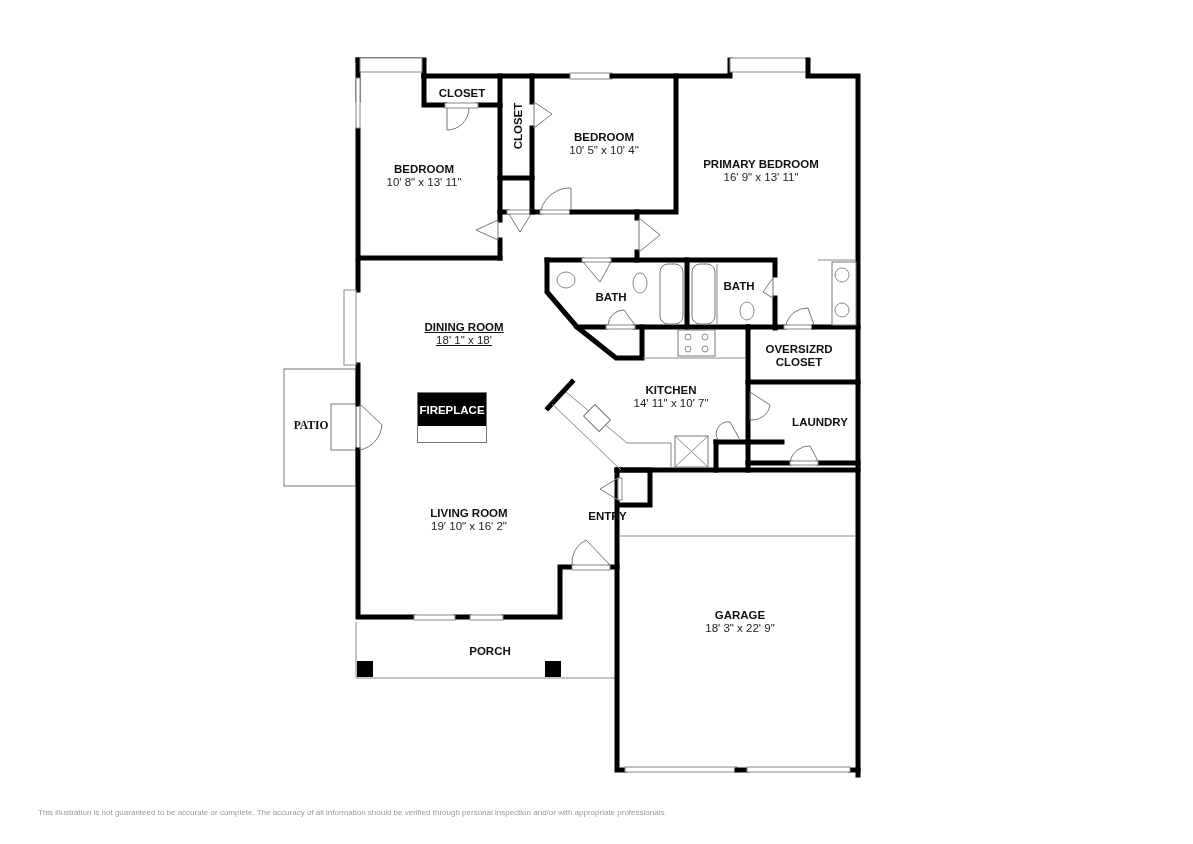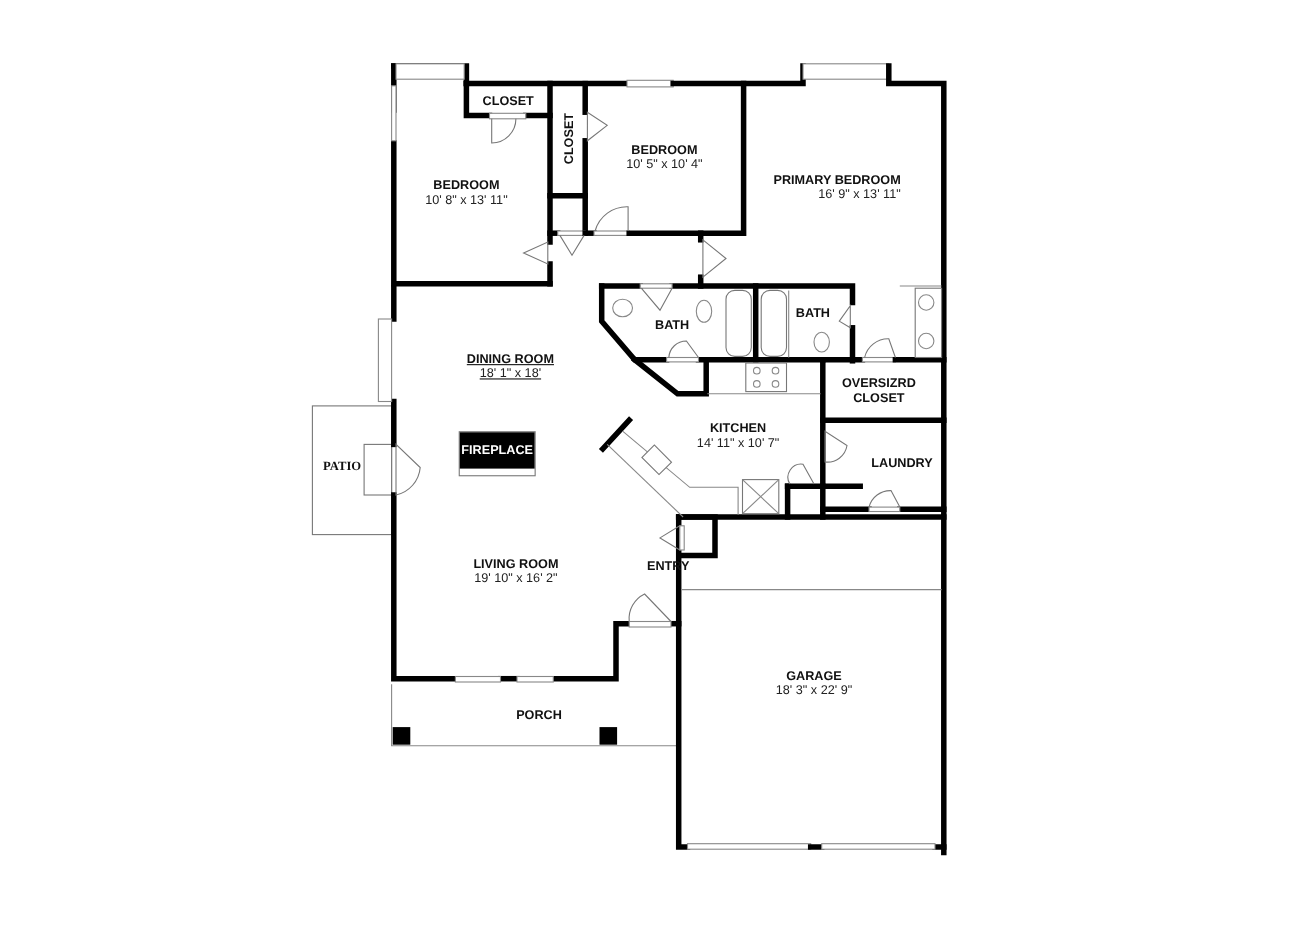--- a/index.html
+++ b/index.html
@@ -7,21 +7,21 @@
   #plan { position: absolute; left: 0; top: 0; }
   .wall { fill: none; stroke: #000; stroke-width: 5; stroke-linecap: square; stroke-linejoin: miter; }
   .thin { fill: none; stroke: #888; stroke-width: 1; }
   .thin2 { fill: #fff; stroke: #777; stroke-width: 1; }
   .door { fill: none; stroke: #777; stroke-width: 1; }
   .win { fill: #fff; stroke: #888; stroke-width: 1; }
   .lbl { position: absolute; transform: translate(-50%, -50%); text-align: center; color: #111; white-space: nowrap; }
   .lbl .name { font-weight: bold; font-size: 11.5px; line-height: 13px; display: block; }
   .lbl .dim { font-size: 11.5px; line-height: 13px; display: block; color: #222; }
   .vert { transform: translate(-50%, -50%) rotate(-90deg); }
-  .fireplace { position: absolute; left: 417px; top: 392px; width: 70px; height: 41px; border: 1px solid #777; box-sizing: border-box; background: #fff; }
+  .fireplace { position: absolute; left: 417px; top: 392px; width: 70px; height: 51px; border: 1px solid #777; box-sizing: border-box; background: #fff; }
   .fireplace .top { height: 33px; background: #000; color: #fff; font-weight: bold; font-size: 11.5px; display: flex; align-items: center; justify-content: center; }
   .disclaimer { position: absolute; left: 38px; top: 806px; font-size: 8px; color: #999; line-height: 13px; }
 </style>
 </head>
 <body>
 
 <svg id="plan" width="1193" height="844" viewBox="0 0 1193 844" xmlns="http://www.w3.org/2000/svg">
 
   <rect class="thin2" x="284" y="369" width="72" height="117"></rect>
   <rect class="thin2" x="331" y="404" width="25" height="46"></rect>
@@ -180,21 +180,21 @@
     <div class="lbl" style="left: 462px; top: 93px;">
       <span class="name" style="white-space: pre;">CLOSET</span>
     </div>
     <div class="lbl vert" style="left: 518px; top: 126px;">
       <span class="name" style="white-space: pre;">CLOSET</span>
     </div>
     <div class="lbl" style="left: 604px; top: 144px;">
       <span class="name" style="white-space: pre;">BEDROOM</span>
       <span class="dim">10' 5" x 10' 4"</span>
     </div>
-    <div class="lbl" style="left: 761px; top: 171px; text-align: right;">
+    <div class="lbl" style="left: 761px; top: 171px;">
       <span class="name" style="white-space: pre;">PRIMARY BEDROOM</span>
       <span class="dim">16' 9" x 13' 11"</span>
     </div>
     <div class="lbl" style="left: 611px; top: 297px;">
       <span class="name" style="white-space: pre;">BATH</span>
     </div>
     <div class="lbl" style="left: 739px; top: 286px;">
       <span class="name" style="white-space: pre;">BATH</span>
     </div>
     <div class="lbl" style="left: 464px; top: 334px; text-decoration: underline;">
@@ -225,13 +225,14 @@
     <div class="lbl" style="left: 740px; top: 622px;">
       <span class="name" style="white-space: pre;">GARAGE</span>
       <span class="dim">18' 3" x 22' 9"</span>
     </div>
     <div class="lbl" style="left: 490px; top: 651px;">
       <span class="name" style="white-space: pre;">PORCH</span>
     </div>
   </div>
 
 <div class="disclaimer">
+  <div>This illustration is not guaranteed to be accurate or complete. The accuracy of all information should be verified through personal inspection and/or with appropriate professionals.</div>
 </div>
 
 </body></html>

